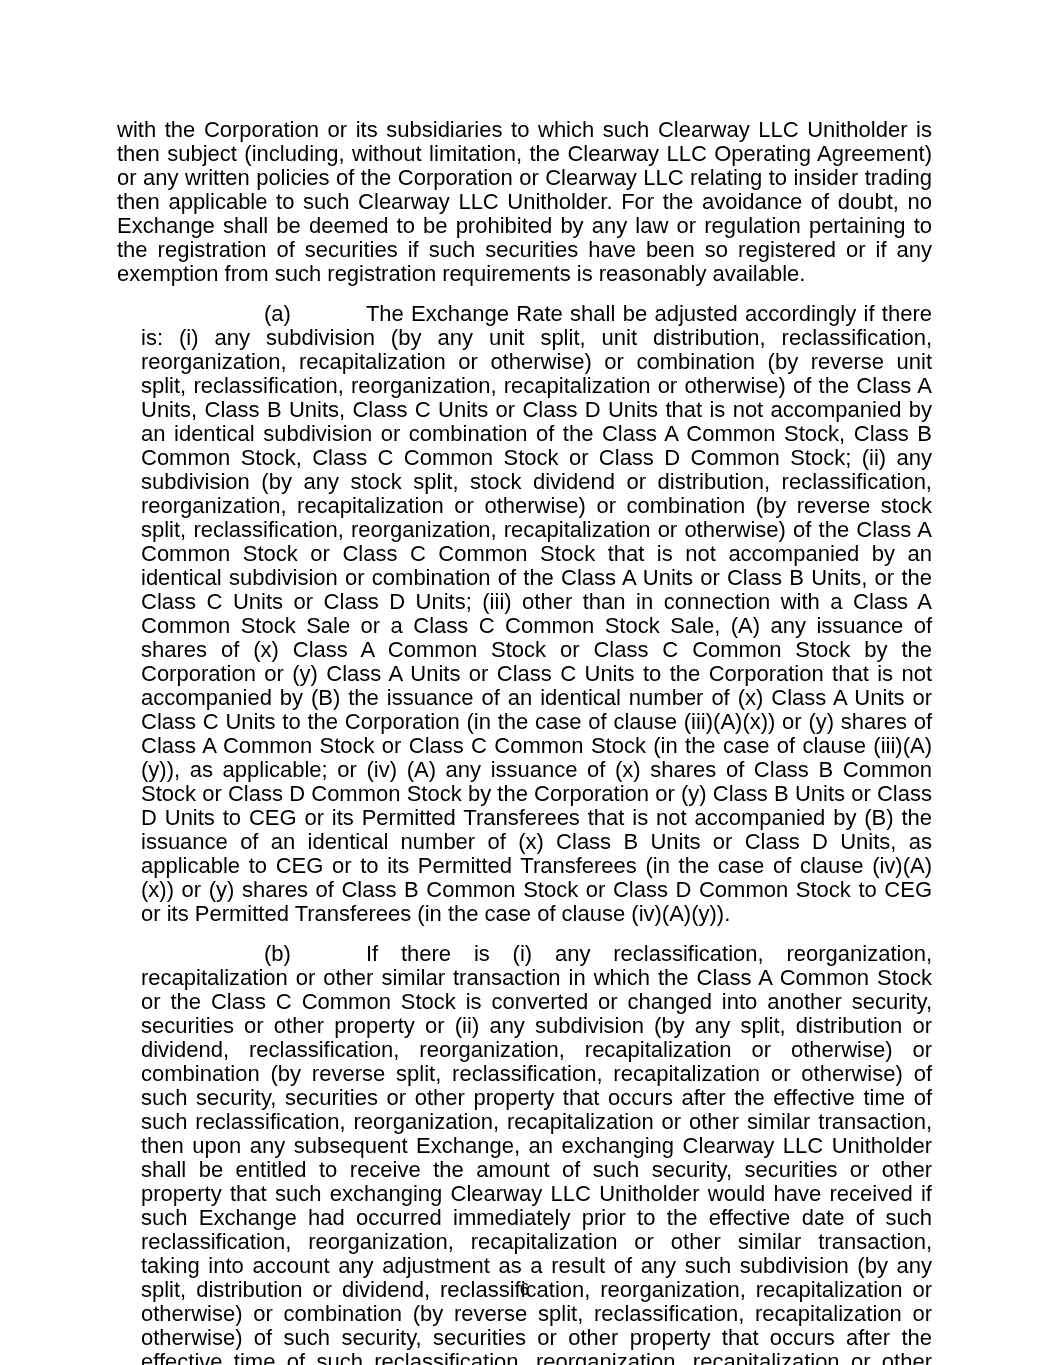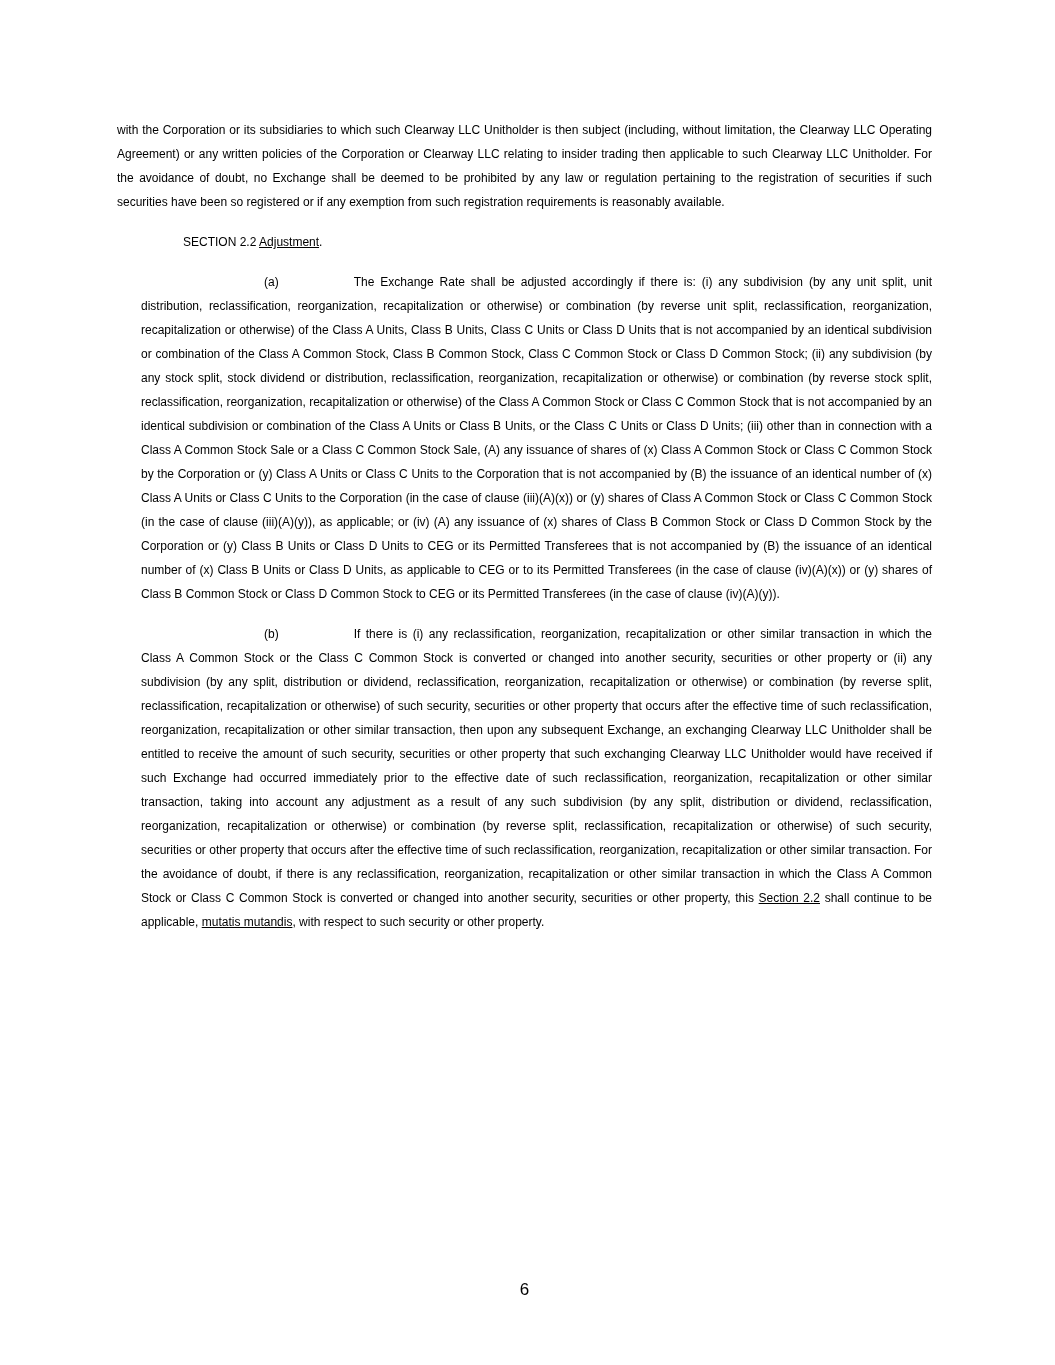--- a/index.html
+++ b/index.html
@@ -16,21 +16,21 @@
     font-family: "Liberation Sans", sans-serif;
     color: #000000;
   }
   .doc-body {
     position: absolute;
     left: 117px;
     top: 118px;
     width: 815px;
   }
   .para {
-    font-size: 12px;
+    font-size: 22px;
     line-height: 24px;
     margin: 0 0 16px 0;
     text-align: justify;
     color: #000000;
   }
   .para.heading {
     text-align: left;
     text-indent: 66px;
   }
   .para.indent {
@@ -55,21 +55,20 @@
   }
 </style>
 </head>
 <body>
 
 <div class="page">
   <div class="doc-body">
 
     <p class="para">with the Corporation or its subsidiaries to which such Clearway LLC Unitholder is then subject (including, without limitation, the Clearway LLC Operating Agreement) or any written policies of the Corporation or Clearway LLC relating to insider trading then applicable to such Clearway LLC Unitholder.  For the avoidance of doubt, no Exchange shall be deemed to be prohibited by any law or regulation pertaining to the registration of securities if such securities have been so registered or if any exemption from such registration requirements is reasonably available.</p>
 
-    <p class="para heading"><span>SECTION 2.2 </span><span class="u">Adjustment</span><span>.</span></p>
 
     <p class="para indent"><span>(a)</span><span class="tab"></span><span>The Exchange Rate shall be adjusted accordingly if there is: (i) any subdivision (by any unit split, unit distribution, reclassification, reorganization, recapitalization or otherwise) or combination (by reverse unit split, reclassification, reorganization, recapitalization or otherwise) of the Class A Units, Class B Units, Class C Units or Class D Units that is not accompanied by an identical subdivision or combination of the Class A Common Stock, Class B Common Stock, Class C Common Stock or Class D Common Stock; (ii) any subdivision (by any stock split, stock dividend or distribution, reclassification, reorganization, recapitalization or otherwise) or combination (by reverse stock split, reclassification, reorganization, recapitalization or otherwise) of the Class A Common Stock or Class C Common Stock that is not accompanied by an identical subdivision or combination of the Class A Units or Class B Units, or the Class C Units or Class D Units; (iii) other than in connection with a Class A Common Stock Sale or a Class C Common Stock Sale, (A) any issuance of shares of (x) Class A Common Stock or Class C Common Stock by the Corporation or (y) Class A Units or Class C Units to the Corporation that is not accompanied by (B) the issuance of an identical number of (x) Class A Units or Class C Units to the Corporation (in the case of clause (iii)(A)(x)) or (y) shares of Class A Common Stock or Class C Common Stock (in the case of clause (iii)(A)(y)), as applicable; or (iv) (A) any issuance of (x) shares of Class B Common Stock or Class D Common Stock by the Corporation or (y) Class B Units or Class D Units to CEG or its Permitted Transferees that is not accompanied by (B) the issuance of an identical number of (x) Class B Units or Class D Units, as applicable to CEG or to its Permitted Transferees (in the case of clause (iv)(A)(x)) or (y) shares of Class B Common Stock or Class D Common Stock to CEG or its Permitted Transferees (in the case of clause (iv)(A)(y)).</span></p>
 
     <p class="para indent"><span>(b)</span><span class="tab"></span><span>If there is (i) any reclassification, reorganization, recapitalization or other similar transaction in which the Class A Common Stock or the Class C Common Stock is converted or changed into another security, securities or other property or (ii) any subdivision (by any split, distribution or dividend, reclassification, reorganization, recapitalization or otherwise) or combination (by reverse split, reclassification, recapitalization or otherwise) of such security, securities or other property that occurs after the effective time of such reclassification, reorganization, recapitalization or other similar transaction, then upon any subsequent Exchange, an exchanging Clearway LLC Unitholder shall be entitled to receive the amount of such security, securities or other property that such exchanging Clearway LLC Unitholder would have received if such Exchange had occurred immediately prior to the effective date of such reclassification, reorganization, recapitalization or other similar transaction, taking into account any adjustment as a result of any such subdivision (by any split, distribution or dividend, reclassification, reorganization, recapitalization or otherwise) or combination (by reverse split, reclassification, recapitalization or otherwise) of such security, securities or other property that occurs after the effective time of such reclassification, reorganization, recapitalization or other similar transaction.  For the avoidance of doubt, if there is any reclassification, reorganization, recapitalization or other similar transaction in which the Class A Common Stock or Class C Common Stock is converted or changed into another security, securities or other property, this </span><span class="u">Section 2.2</span><span> shall continue to be applicable, </span><span class="u">mutatis mutandis</span><span>, with respect to such security or other property.</span></p>
 
   </div>
 
   <div class="page-number">6</div>
 </div>
 

